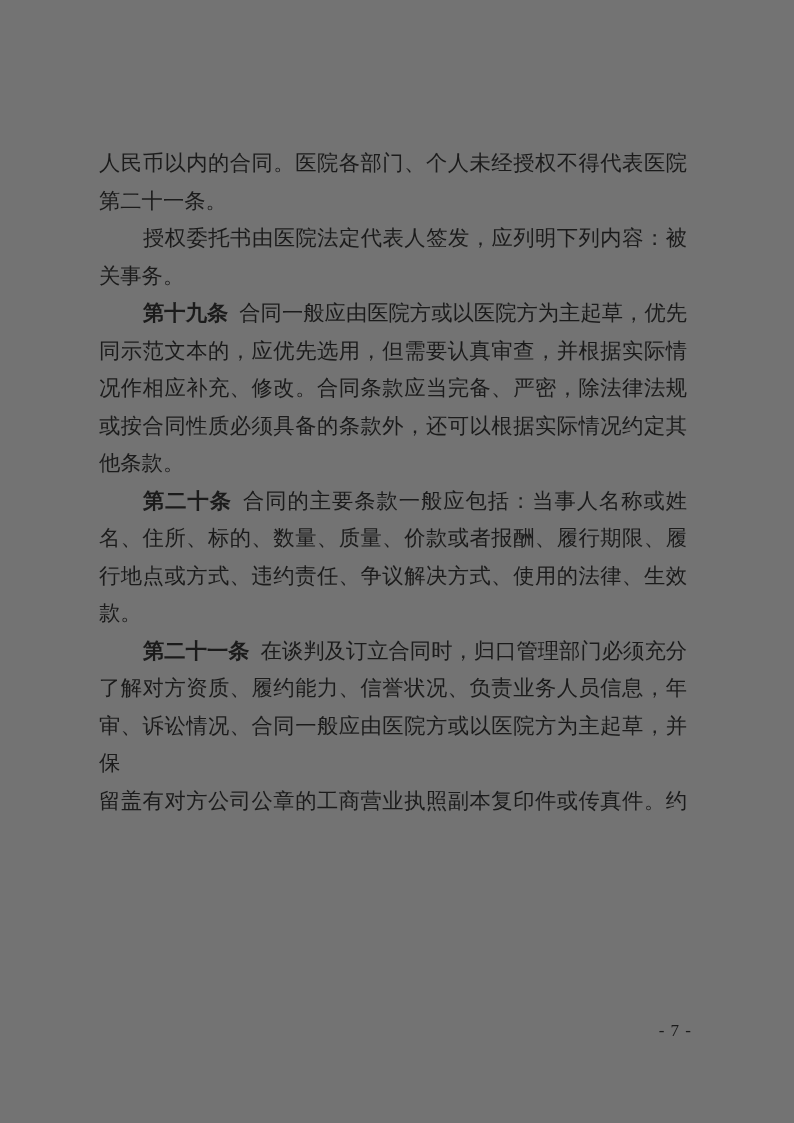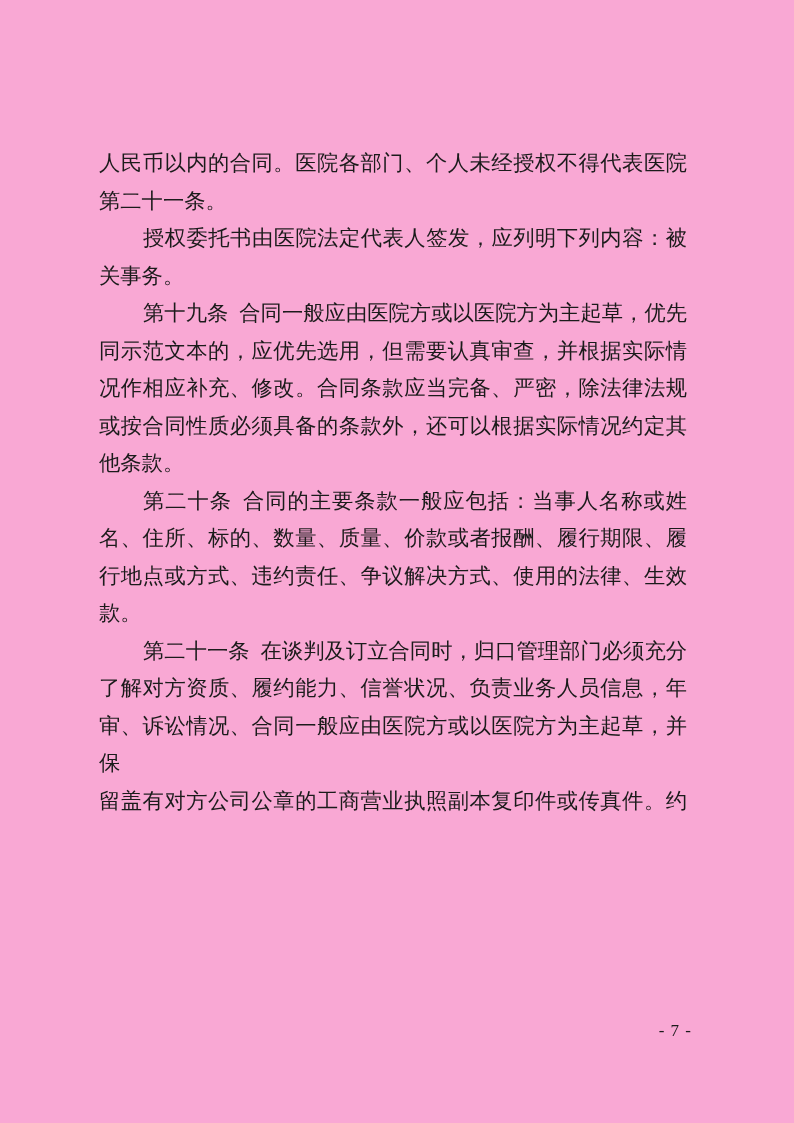--- a/index.html
+++ b/index.html
@@ -4,21 +4,21 @@
 <style>
   html, body {
     margin: 0;
     padding: 0;
     background: #ffffff;
   }
   .page {
     position: relative;
     width: 794px;
     height: 1123px;
-    background: #f9a8d4;
+    background: #737373;
     overflow: hidden;
     font-family: "Liberation Serif", "DejaVu Serif", serif;
     color: #1b1b1b;
   }
   .content {
     position: absolute;
     left: 99px;
     top: 145px;
     width: 588px;
     font-size: 21.3px;
@@ -28,21 +28,21 @@
     text-align: justify;
     text-justify: inter-character;
   }
   .line.j {
     text-align-last: justify;
   }
   .line.ind {
     text-indent: 44px;
   }
   .b {
-    font-weight: 400;
+    font-weight: 700;
   }
   .b:not(:empty) {
     margin-right: 11px;
   }
   .pagenum {
     position: absolute;
     top: 1019px;
     right: 102px;
     font-size: 17px;
     line-height: 24px;

